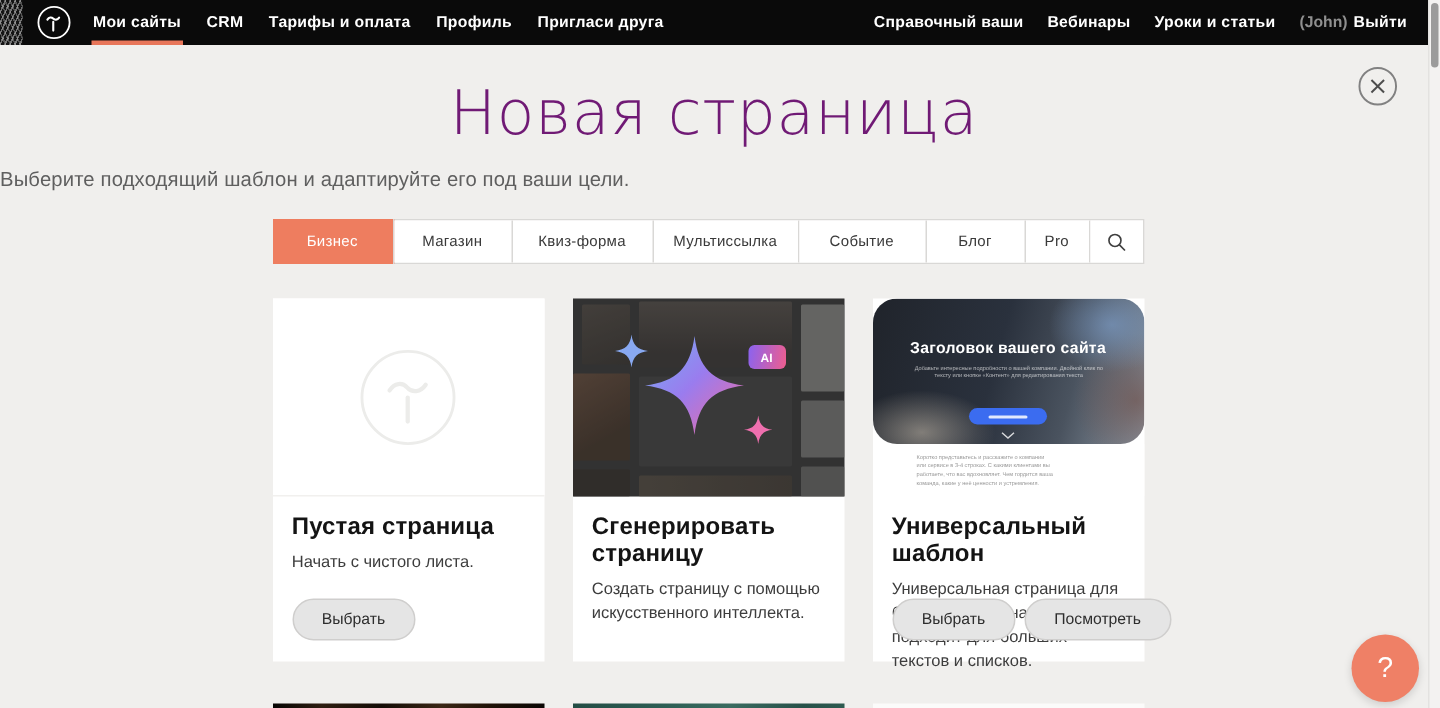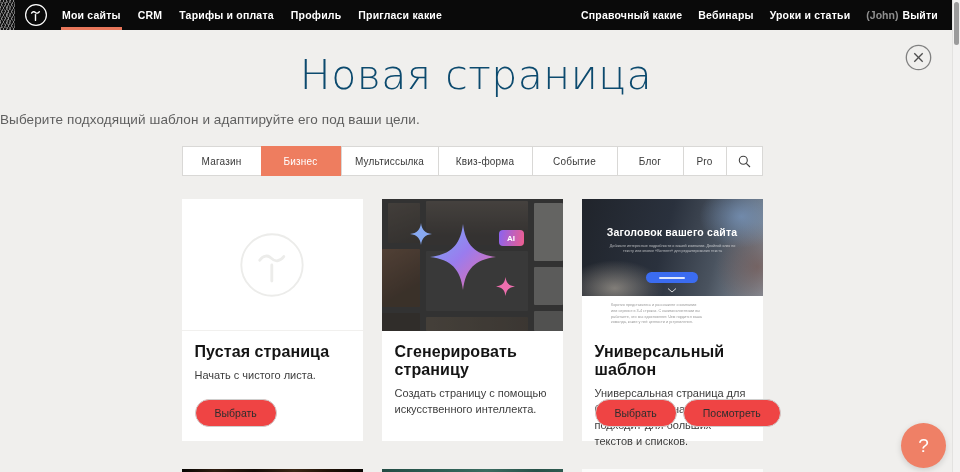--- a/index.html
+++ b/index.html
@@ -28,21 +28,21 @@
   .scrollbar { position:absolute; top:0; right:0; width:8px; height:472px; background:#f3f2f1;
                border-left:1px solid #e3e2e0; z-index:7; }
   .scrollbar .thumb { position:absolute; top:2px; left:1px; width:5px; height:43px;
                background:#9b9b9b; border-radius:3px; }
 
   
   .modal { position:absolute; top:30px; left:0; width:952px; height:442px; background:#f0efed; }
   .close-btn { position:absolute; top:14px; right:20px; width:27px; height:27px; border:none;
                background:transparent; padding:0; }
   .page-title { margin-top:21px; text-align:center; font-family:"DejaVu Sans","Liberation Sans",sans-serif;
-               font-weight:200; font-size:41px; color:#0c4a6e; letter-spacing:.5px; }
+               font-weight:200; font-size:41px; color:#701a75; letter-spacing:.5px; }
   .subtitle { margin-top:13px; text-align:left; font-size:13.5px; color:#5f5f5f; letter-spacing:.1px; }
 
   .content { width:581px; margin:0 auto; position:relative; left:-4px; }
 
   
   .tabs { display:flex; margin-top:19px; height:30px; border:1px solid #d9d8d6; background:#fff; }
   .tab { display:flex; align-items:center; justify-content:center; font-size:10px; color:#3a3a3a;
          border-right:1px solid #d9d8d6; background:#fff; letter-spacing:.2px; }
   .tab:last-child { border-right:none; }
   .tab.active { background:#ee7d5f; color:#fff; margin:-1px 0 -1px -1px; padding-top:1px; }
@@ -50,21 +50,21 @@
   .t5{width:66px;} .t6{width:43px;} .t7{flex:1;}
 
   
   .cards { display:flex; gap:19px; margin-top:23px; }
   .card { width:181px; height:242px; background:#fff; position:relative; }
   .card-body { padding:12px 13px 0 13px; }
   .card-title { font-size:16px; font-weight:700; color:#141414; letter-spacing:.1px; }
   .card-desc { margin-top:7px; font-size:11px; line-height:1.45; color:#3d3d3d; }
   .card-actions { position:absolute; left:13px; bottom:14px; display:flex; gap:6px; }
   .pill-btn { height:28px; padding:0 19px; border:1px solid #cfcecd; border-radius:15px;
-              background:#ef4444; font-size:10.5px; color:#2e2e2e; font-family:inherit; }
+              background:#e5e5e5; font-size:10.5px; color:#2e2e2e; font-family:inherit; }
 
   .preview { width:181px; height:132px; position:relative; overflow:hidden; }
 
   
   .preview-blank { background:#fff; border-bottom:1px solid #f1f0ee;
                    display:flex; align-items:center; justify-content:center; }
 
   
   .preview-ai { background:#3c3c3c; }
   .tile { position:absolute; border-radius:1px; }
@@ -75,21 +75,21 @@
   .ai-badge { position:absolute; left:117px; top:31px; width:25px; height:16px; border-radius:4px;
               background:linear-gradient(100deg,#8a63f0,#ef5e8e); color:#fff; font-size:8px;
               font-weight:700; display:flex; align-items:center; justify-content:center; }
 
   
   .hero { position:relative; width:100%; height:97px; overflow:hidden;
     background:
       radial-gradient(60px 45px at 88% 18%, rgba(120,150,190,.75), rgba(120,150,190,0) 70%),
       radial-gradient(70px 40px at 18% 92%, rgba(190,180,165,.6), rgba(190,180,165,0) 70%),
       radial-gradient(55px 60px at 97% 70%, rgba(110,70,60,.55), rgba(110,70,60,0) 75%),
-      linear-gradient(105deg,#20242b 0%,#2a313d 45%,#4a535f 72%,#8b96a2 100%); }
+      linear-gradient(105deg,#20242b 0%,#2a313d 45%,#4a535f 72%,#8b96a2 100%); border-radius: 16px; }
   .hero-heading { position:relative; margin-top:27px; text-align:center; color:#fff;
       font-size:10.5px; font-weight:700; letter-spacing:.2px; }
   .hero-sub { position:relative; width:200%; transform:scale(.5); transform-origin:0 0;
       margin-top:5px; text-align:center; font-size:7.5px; line-height:1.35;
       color:rgba(255,255,255,.62); padding:0 46px; }
   .hero-btn { position:absolute; left:50%; top:73px; transform:translateX(-50%);
       width:52px; height:11px; border-radius:6px; background:#3b6cf0; }
   .hero-btn::after { content:""; position:absolute; left:50%; top:50%; transform:translate(-50%,-50%);
       width:26px; height:2px; background:rgba(255,255,255,.85); border-radius:1px; }
   .hero-chevron { position:absolute; left:50%; bottom:3px; transform:translateX(-50%); opacity:.8; }
@@ -120,24 +120,24 @@
       <circle cx="12" cy="12" r="10.4" fill="none" stroke="#ffffff" stroke-width="1.2"></circle>
       <path d="M7.6 10.1 C 8.7 8.4, 10.3 8.3, 11.4 9.4 C 12.5 10.5, 14.2 10.4, 15.4 8.7" fill="none" stroke="#ffffff" stroke-width="1.4" stroke-linecap="round"></path>
       <line x1="11.5" y1="11.6" x2="11.5" y2="17.4" stroke="#ffffff" stroke-width="1.4" stroke-linecap="round"></line>
     </svg>
   </div>
   <nav class="nav-left" data-interactable="false">
     <a class="nav-item active" data-interactable="true">Мои сайты</a>
     <a class="nav-item" data-interactable="true">CRM</a>
     <a class="nav-item" data-interactable="true">Тарифы и оплата</a>
     <a class="nav-item" data-interactable="true">Профиль</a>
-    <a class="nav-item" data-interactable="true">Пригласи какие</a>
+    <a class="nav-item" data-interactable="true">Пригласи друга</a>
   </nav>
   <nav class="nav-right" data-interactable="false">
-    <a class="nav-item" data-interactable="true">Справочный какие</a>
+    <a class="nav-item" data-interactable="true">Справочный ваши</a>
     <a class="nav-item" data-interactable="true">Вебинары</a>
     <a class="nav-item" data-interactable="true">Уроки и статьи</a>
     <span class="nav-user" data-interactable="false">
       <span class="uname" data-interactable="false">(John)</span>
       <a class="nav-item" data-interactable="true">Выйти</a>
     </span>
   </nav>
 </header>
 
 <main class="modal" data-interactable="false">
@@ -148,24 +148,24 @@
       <line x1="17.7" y1="9.3" x2="9.3" y2="17.7" stroke="#4d4d4d" stroke-width="1.3"></line>
     </svg>
   </button>
 
   <h1 class="page-title" data-interactable="false">Новая страница</h1>
   <p class="subtitle" data-interactable="false">Выберите подходящий шаблон и адаптируйте его под ваши цели.</p>
 
   <div class="content" data-interactable="false">
 
     <div class="tabs" data-interactable="false">
+      <div class="tab t0 active" data-interactable="true">Бизнес</div>
       <div class="tab t1" data-interactable="true">Магазин</div>
-      <div class="tab t0 active" data-interactable="true">Бизнес</div>
+      <div class="tab t3" data-interactable="true">Квиз-форма</div>
       <div class="tab t2" data-interactable="true">Мультиссылка</div>
-      <div class="tab t3" data-interactable="true">Квиз-форма</div>
       <div class="tab t4" data-interactable="true">Событие</div>
       <div class="tab t5" data-interactable="true">Блог</div>
       <div class="tab t6" data-interactable="true">Pro</div>
       <div class="tab t7" data-interactable="true">
         <svg data-interactable="false" viewBox="0 0 13 13" width="13" height="13">
           <circle cx="5.3" cy="5.3" r="4" fill="none" stroke="#3f3f3f" stroke-width="1.1"></circle>
           <line x1="8.3" y1="8.3" x2="12" y2="12" stroke="#3f3f3f" stroke-width="1.1"></line>
         </svg>
       </div>
     </div>

